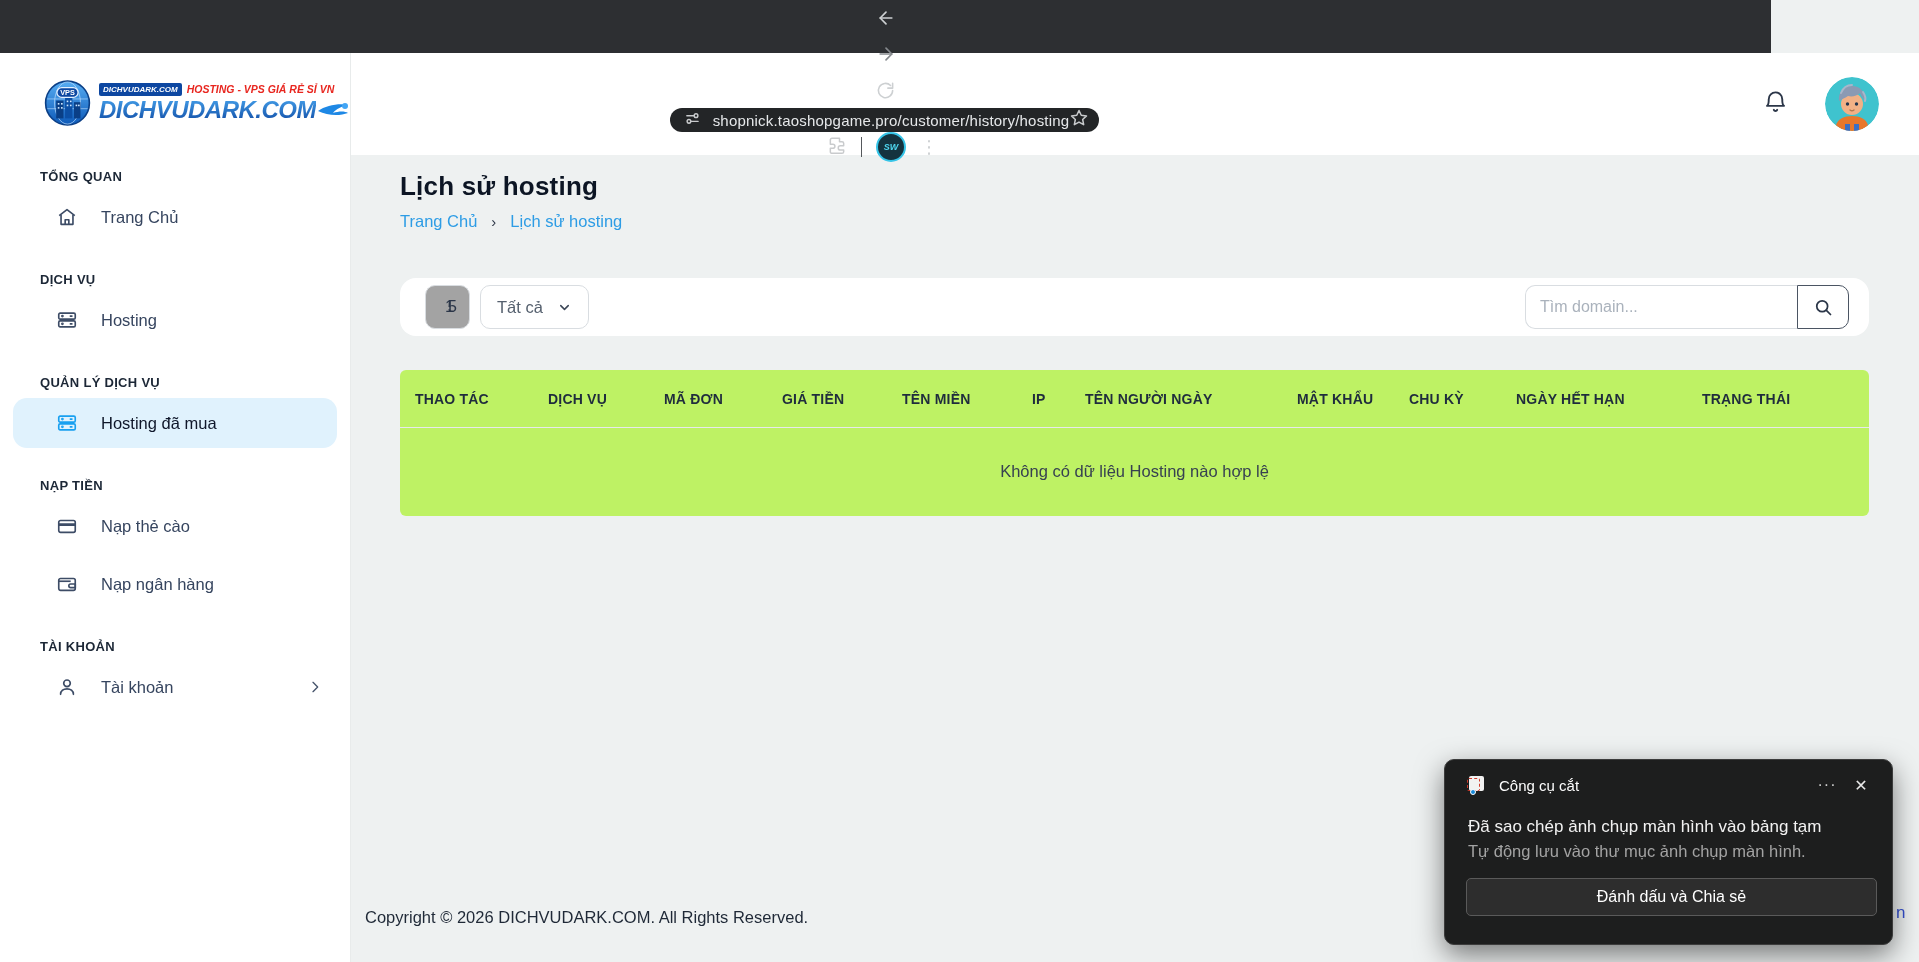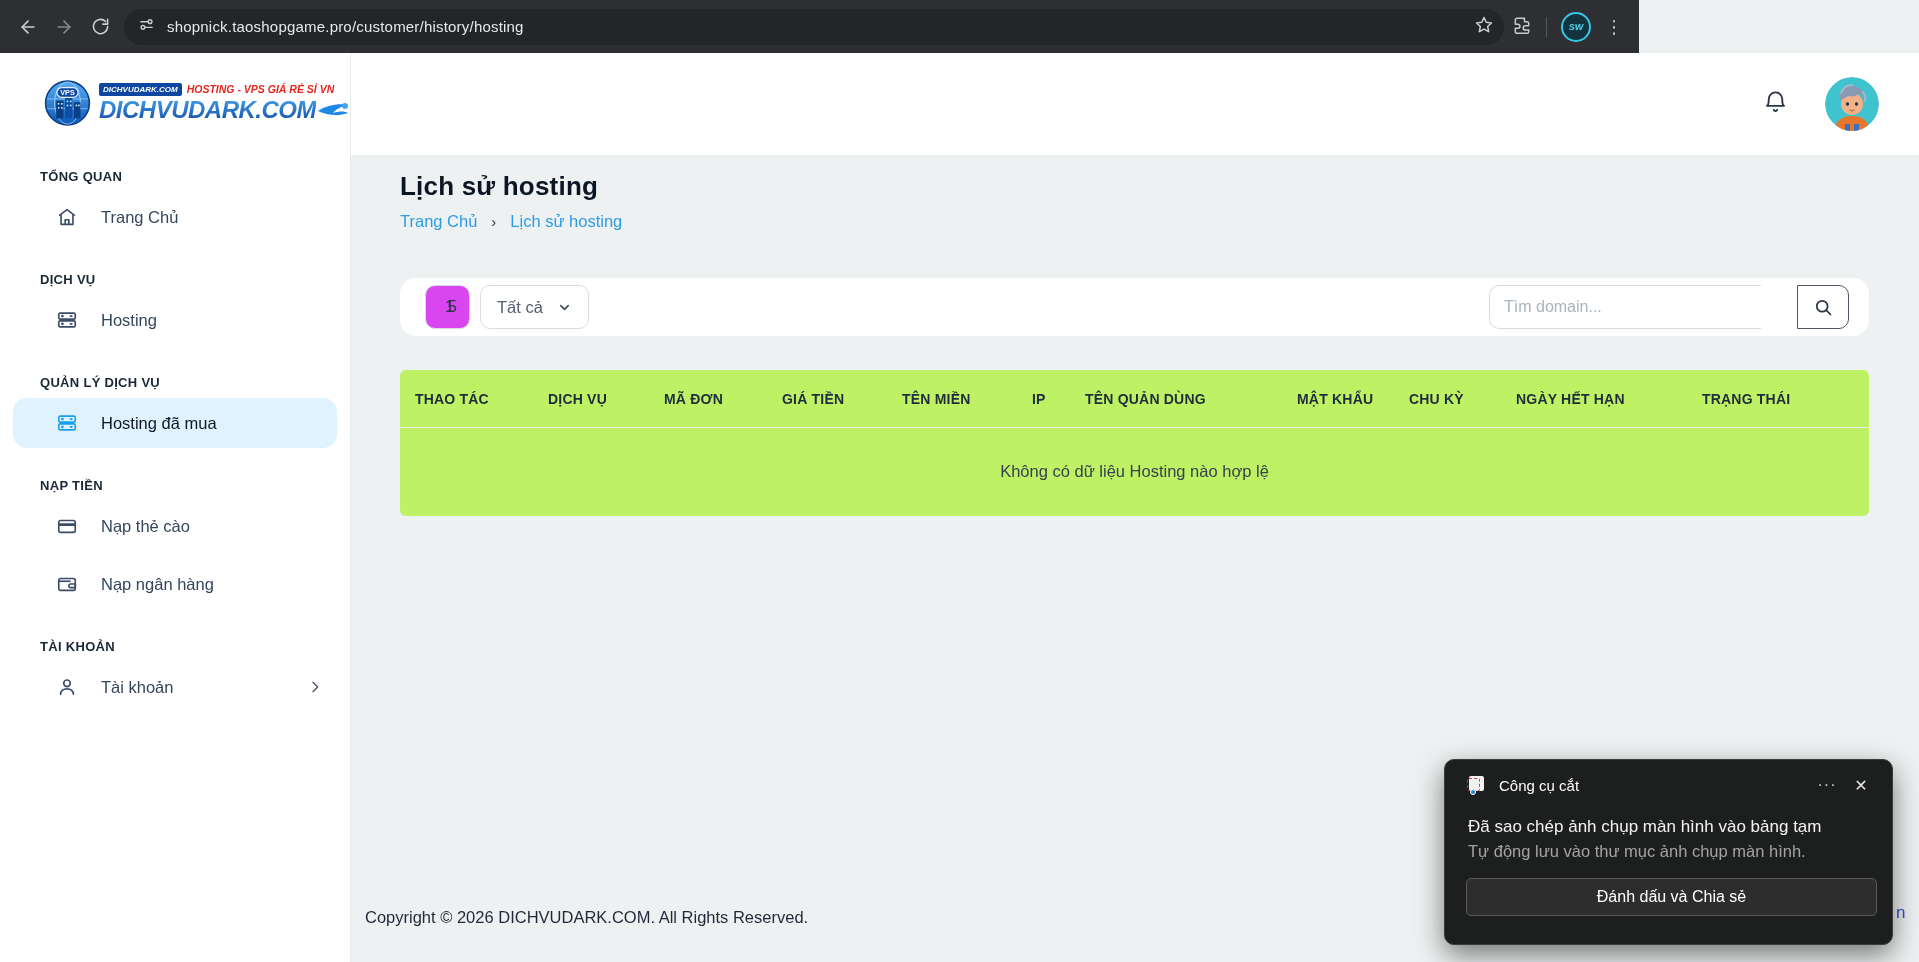--- a/index.html
+++ b/index.html
@@ -1,19 +1,19 @@
 <!DOCTYPE html>
 <html><head>
 <meta charset="utf-8">
 <style>
   * { margin:0; padding:0; box-sizing:border-box; }
   html,body { width:1919px; height:962px; overflow:hidden; font-family:"Liberation Sans", sans-serif; background:#eef1f1; }
 
   
-  .browser-bar { position:absolute; left:0; top:0; width:1639px; height:53px; background:#2d2f32; display:flex; align-items:center; padding:0 10px; z-index:50; }
+  .browser-bar { position:absolute; left:0; top:0; width:1771px; height:53px; background:#2d2f32; display:flex; align-items:center; padding:0 10px; z-index:50;flex-direction:column; }
   .nav-btn { width:36px; height:36px; display:flex; align-items:center; justify-content:center; color:#cdd0d2; font-size:20px; border-radius:50%; flex:0 0 auto; }
   .nav-btn.dim { color:#85898d; }
   .omnibox { flex:1 1 auto; height:36px; margin:0 8px 0 6px; background:#232527; border-radius:18px; display:flex; align-items:center; padding:0 10px 0 14px; }
   .omnibox .url { color:#e6e8ea; font-size:15px; margin-left:12px; letter-spacing:.2px; }
   .omnibox .spacer { flex:1; }
   .chrome-right { display:flex; align-items:center; gap:14px; padding-right:6px; }
   .vsep { width:1px; height:20px; background:#55585c; }
   .profile-chip { width:30px; height:30px; border-radius:50%; background:#14333f; border:2px solid #36c5e8; display:flex; align-items:center; justify-content:center; color:#4fd8f0; font-size:9px; font-style:italic; font-weight:700; }
   .dots { color:#cdd0d2; font-size:18px; letter-spacing:0; }
 
@@ -40,23 +40,23 @@
   .avatar { width:54px; height:54px; border-radius:50%; overflow:hidden; flex:0 0 auto; }
 
   
   .content { position:absolute; left:351px; top:102px; width:1568px; height:807px; background:#eef1f1; }
   .page-title { margin:16px 0 0 49px; font-size:26px; font-weight:700; color:#0c1524; letter-spacing:.2px; }
   .breadcrumb { margin:10px 0 0 49px; display:flex; align-items:center; gap:14px; font-size:16.5px; }
   .breadcrumb a { color:#2d9ce5; text-decoration:none; cursor:pointer; }
   .breadcrumb .sep { color:#2d3748; font-size:15px; }
 
   .filter-card { margin:47px 0 0 49px; width:1469px; height:58px; background:#fff; border-radius:16px; display:flex; align-items:center; padding:0 20px 0 25px; }
-  .pagesize-box { width:45px; height:44px; border:1px solid #d9dde1; border-radius:10px; display:flex; align-items:center; justify-content:center; font-size:17px; color:#2b3648; letter-spacing:-7px; cursor:pointer; background:#d946ef; }
+  .pagesize-box { width:45px; height:44px; border:1px solid #d9dde1; border-radius:10px; display:flex; align-items:center; justify-content:center; font-size:17px; color:#2b3648; letter-spacing:-7px; cursor:pointer; background:#a3a3a3; }
   .type-select { margin-left:10px; height:44px; border:1px solid #d9dde1; border-radius:10px; display:flex; align-items:center; padding:0 16px; gap:14px; font-size:16.5px; color:#55606e; cursor:pointer; background:#fff; }
-  .search-wrap { margin-left:auto; display:flex; align-items:stretch; height:44px;gap:36px; }
+  .search-wrap { margin-left:auto; display:flex; align-items:stretch; height:44px; }
   .search-input { width:272px; height:44px; border:1px solid #d9dde1; border-right:none; border-radius:10px 0 0 10px; padding:0 14px; font-size:16px; color:#374151; outline:none; font-family:"Liberation Sans",sans-serif; }
   .search-input::placeholder { color:#aab2bc; }
   .search-btn { width:52px; height:44px; border:1px solid #4b5563; border-radius:0 10px 10px 0; background:#fff; display:flex; align-items:center; justify-content:center; cursor:pointer; }
 
   .table-card { margin:34px 0 0 49px; width:1469px; height:146px; background:#bef264; border-radius:6px; overflow:hidden; }
   .thead { display:flex; align-items:center; height:58px; padding:0 15px; border-bottom:1px solid #e7e9ec; }
   .th { font-size:14px; font-weight:700; color:#1f2c3d; letter-spacing:.2px; white-space:nowrap; }
   .th-0{width:133px}.th-1{width:116px}.th-2{width:118px}.th-3{width:120px}.th-4{width:130px}.th-5{width:53px}.th-6{width:212px}.th-7{width:112px}.th-8{width:107px}.th-9{width:186px}.th-10{width:124px}
   .empty-row { height:87px; display:flex; align-items:center; justify-content:center; font-size:16.5px; color:#374151; }
 
@@ -306,21 +306,21 @@
     </div>
 
     <div class="table-card">
       <div class="thead">
         <span class="th th-0">THAO TÁC</span>
         <span class="th th-1">DỊCH VỤ</span>
         <span class="th th-2">MÃ ĐƠN</span>
         <span class="th th-3">GIÁ TIỀN</span>
         <span class="th th-4">TÊN MIỀN</span>
         <span class="th th-5">IP</span>
-        <span class="th th-6">TÊN QUẢN DÙNG</span>
+        <span class="th th-6">TÊN NGƯỜI NGÀY</span>
         <span class="th th-7">MẬT KHẨU</span>
         <span class="th th-8">CHU KỲ</span>
         <span class="th th-9">NGÀY HẾT HẠN</span>
         <span class="th th-10">TRẠNG THÁI</span>
       </div>
       <div class="empty-row">Không có dữ liệu Hosting nào hợp lệ</div>
     </div>
   </div>
 </div>
 

